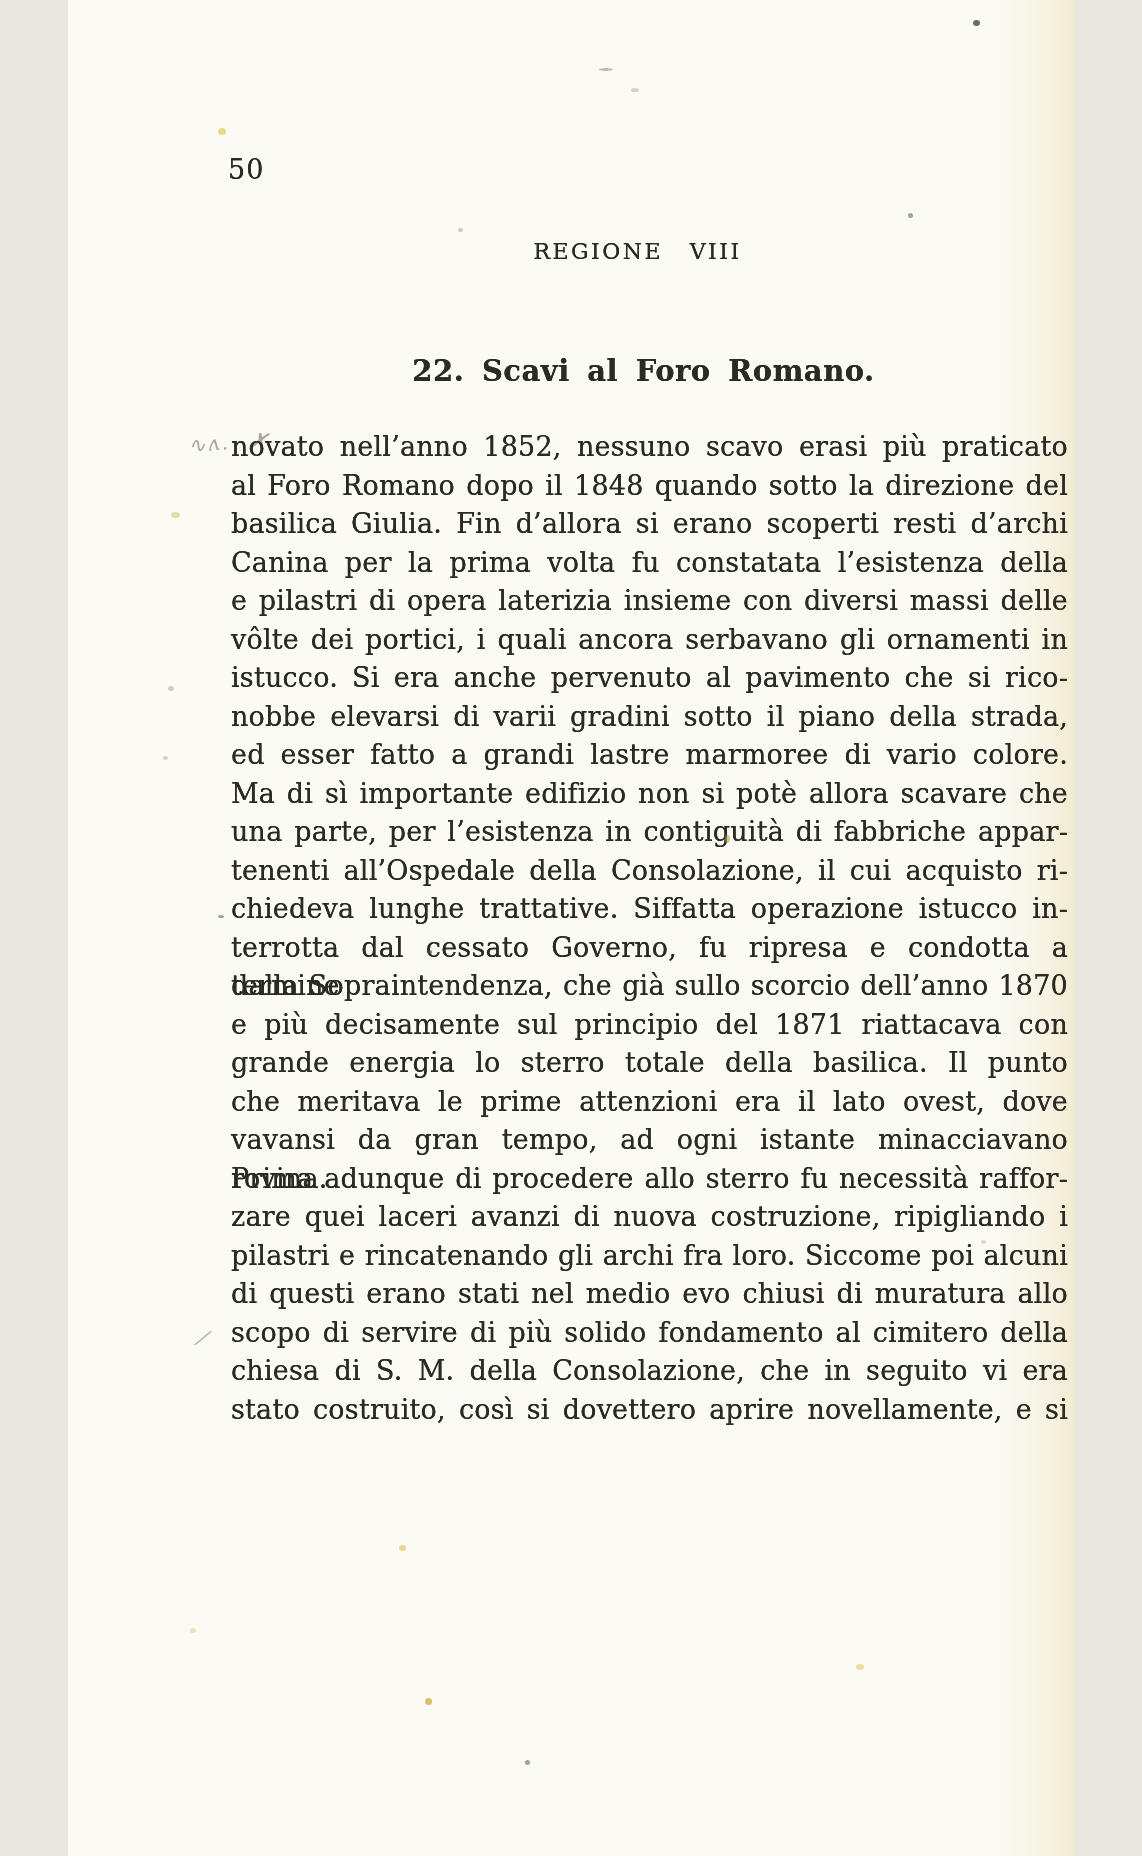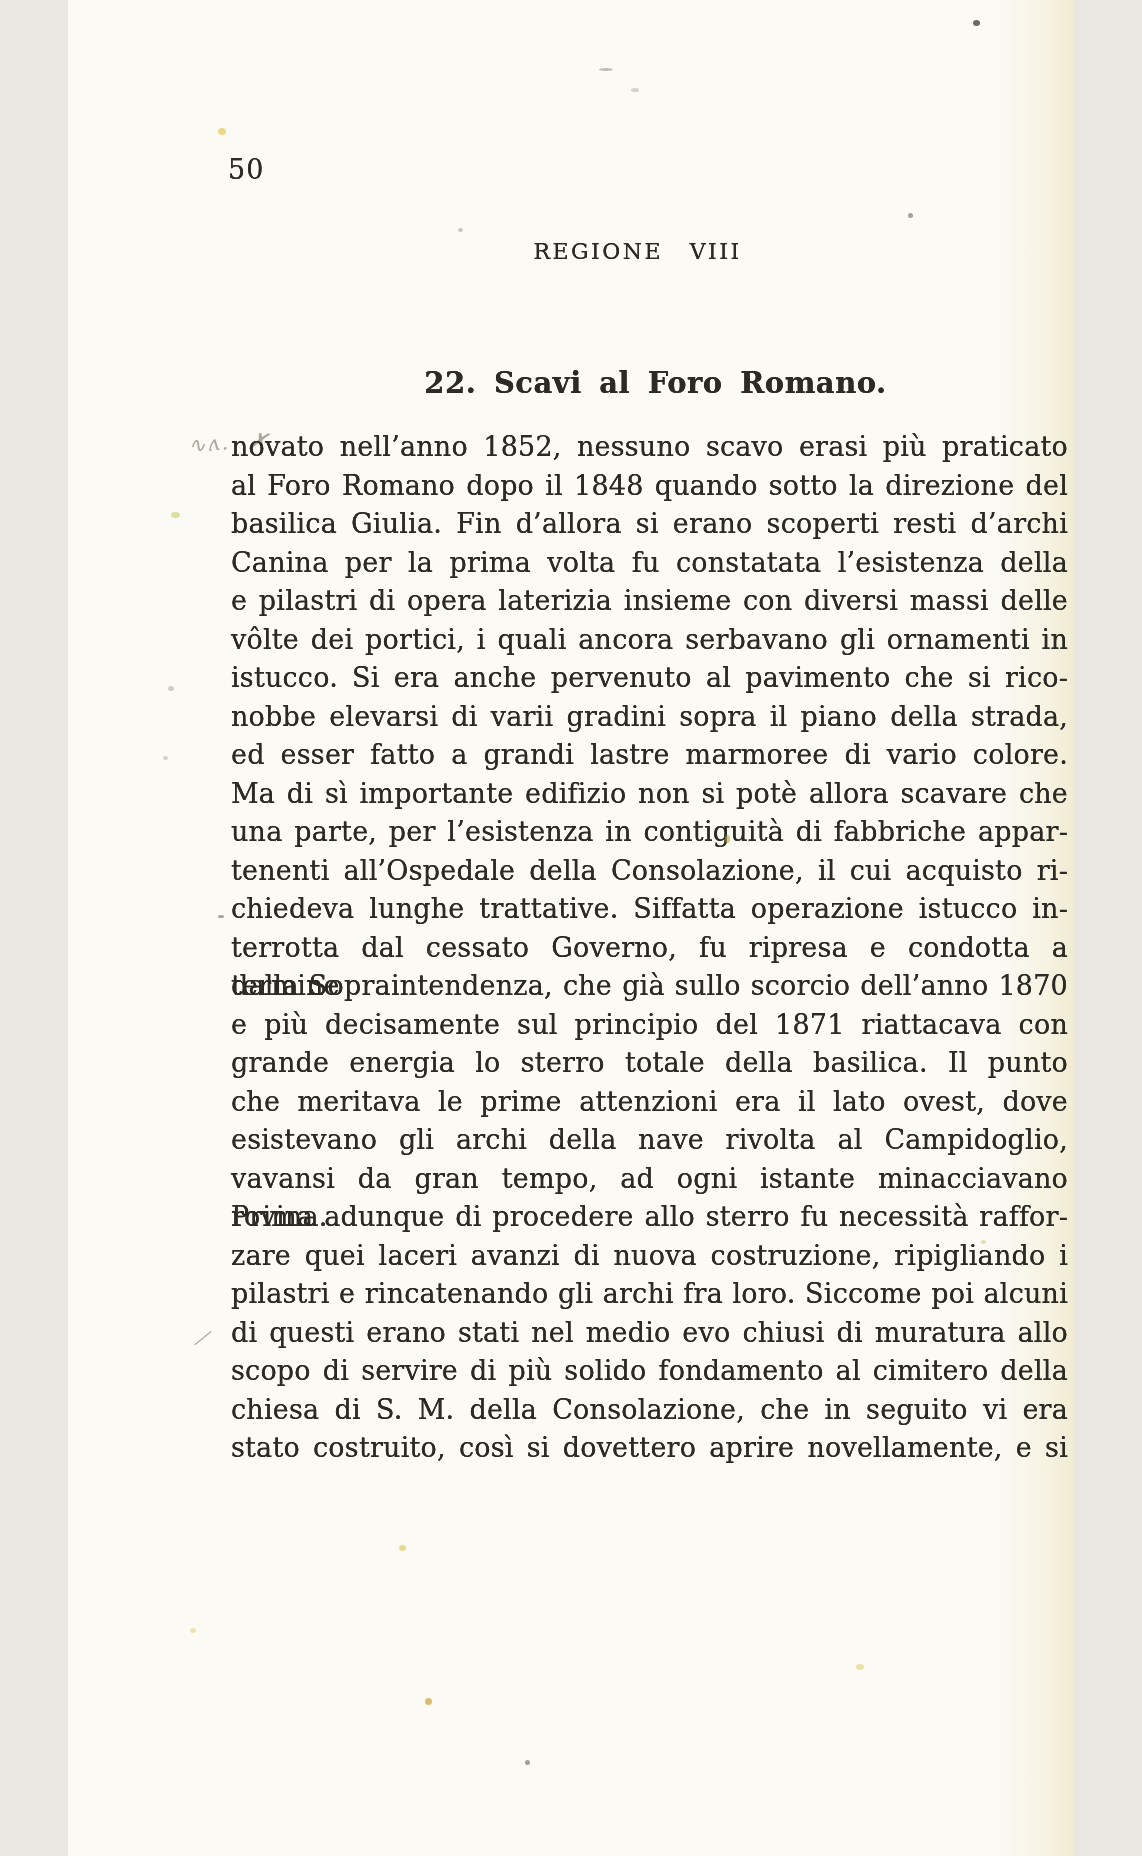--- a/index.html
+++ b/index.html
@@ -33,21 +33,21 @@
   }
   .region-heading{
     position:absolute;left:151px;top:240px;width:837px;
     margin:0;text-align:center;
     font-size:22px;font-weight:400;line-height:1.1;
     letter-spacing:2.5px;word-spacing:17px;
     text-shadow:0 0 0.6px currentColor;
   }
   .section-heading{
     position:absolute;left:153px;top:352px;width:837px;
-    margin:16px;text-align:center;
+    margin:4px;text-align:center;
     font-size:29px;font-weight:700;line-height:1.1;
     letter-spacing:0.5px;word-spacing:7px;
     text-shadow:0 0 0.4px currentColor;
   }
   .body-text{
     position:absolute;left:163px;top:428px;width:837px;
     font-size:27px;line-height:38.5px;
     letter-spacing:0.2px;
     text-shadow:0 0 0.45px currentColor;
   }
@@ -92,32 +92,31 @@
 
   <div class="body-text">
     <div id="lines-container">
         <div class="line">novato nell’anno 1852, nessuno scavo erasi più praticato</div>
         <div class="line">al Foro Romano dopo il 1848 quando sotto la direzione del</div>
         <div class="line">basilica Giulia. Fin d’allora si erano scoperti resti d’archi</div>
         <div class="line">Canina per la prima volta fu constatata l’esistenza della</div>
         <div class="line">e pilastri di opera laterizia insieme con diversi massi delle</div>
         <div class="line">vôlte dei portici, i quali ancora serbavano gli ornamenti in</div>
         <div class="line">istucco. Si era anche pervenuto al pavimento che si rico-</div>
-        <div class="line">nobbe elevarsi di varii gradini sopra il piano della strada,</div>
+        <div class="line">nobbe elevarsi di varii gradini sotto il piano della strada,</div>
         <div class="line">ed esser fatto a grandi lastre marmoree di vario colore.</div>
         <div class="line">Ma di sì importante edifizio non si potè allora scavare che</div>
         <div class="line">una parte, per l’esistenza in contiguità di fabbriche appar-</div>
         <div class="line">tenenti all’Ospedale della Consolazione, il cui acquisto ri-</div>
         <div class="line">chiedeva lunghe trattative. Siffatta operazione istucco in-</div>
         <div class="line">terrotta dal cessato Governo, fu ripresa e condotta a termine</div>
         <div class="line">dalla Sopraintendenza, che già sullo scorcio dell’anno 1870</div>
         <div class="line">e più decisamente sul principio del 1871 riattacava con</div>
         <div class="line">grande energia lo sterro totale della basilica. Il punto</div>
         <div class="line">che meritava le prime attenzioni era il lato ovest, dove</div>
-        <div class="line">esistevano gli archi della nave rivolta al Campidoglio,</div>
         <div class="line">vavansi da gran tempo, ad ogni istante minacciavano rovina.</div>
         <div class="line">Prima adunque di procedere allo sterro fu necessità raffor-</div>
         <div class="line">zare quei laceri avanzi di nuova costruzione, ripigliando i</div>
         <div class="line">pilastri e rincatenando gli archi fra loro. Siccome poi alcuni</div>
         <div class="line">di questi erano stati nel medio evo chiusi di muratura allo</div>
         <div class="line">scopo di servire di più solido fondamento al cimitero della</div>
         <div class="line">chiesa di S. M. della Consolazione, che in seguito vi era</div>
         <div class="line">stato costruito, così si dovettero aprire novellamente, e si</div>
       </div>
   </div>

